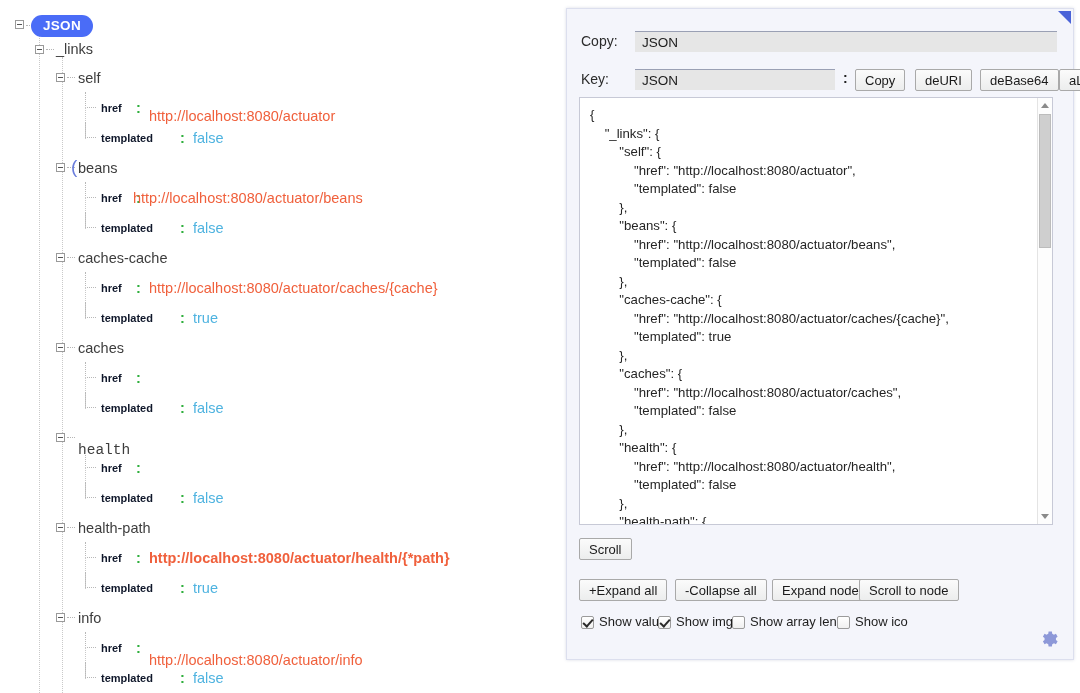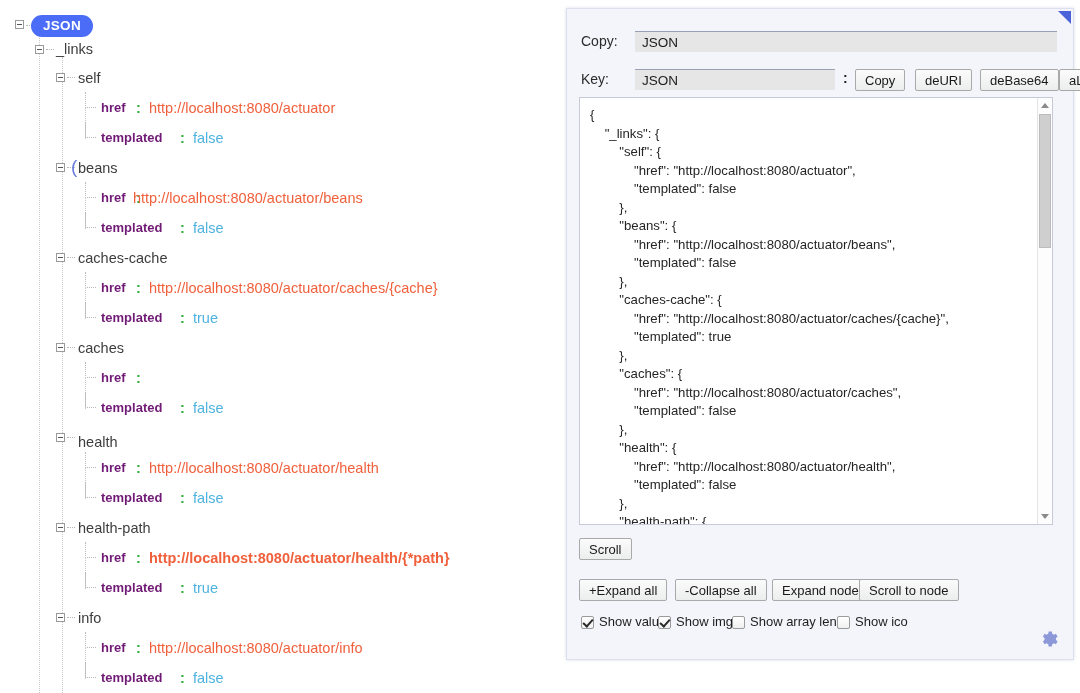--- a/index.html
+++ b/index.html
@@ -87,23 +87,23 @@
     line-height: 17px;
   }
   .caret-mark {
     position: absolute;
     color: #6a7ddc;
     font-size: 19px;
     top: -1px;
   }
   .k {
     position: absolute;
-    color: #701a75;
+    color: #0f172a;
     font-weight: bold;
-    font-size: 13px;
+    font-size: 11px;
   }
   .colon {
     position: absolute;
     color: #2eaf3c;
     font-weight: bold;
     font-size: 14.5px;
   }
   .v-url {
     position: absolute;
     color: #f0603c;
@@ -275,21 +275,21 @@
         <div class="tree-row" style="height: 30px;">
           <div class="expander" style="left: 56px;"></div>
           <div class="exp-stub" style="left: 67px;"></div>
           <div class="node-label" style="left: 78px; top: 0px;">self</div>
         </div>
         <div class="tree-row" style="height: 30px;">
           <div class="elbow" style="left: 85px;"></div>
           <div class="vline" style="left: 85px; top: 14px; bottom: -16px;"></div>
           <div class="k" style="left: 101px;">href</div>
           <div class="colon" style="left: 136px;">:</div>
-          <div class="v-url" style="left: 149px;">http://localhost:8080/actuator</div>
+          <div class="v-url" style="left: 149px; margin-top: 8px;">http://localhost:8080/actuator</div>
         </div>
         <div class="tree-row" style="height: 30px;">
           <div class="elbow last" style="left: 85px;"></div>
           <div class="k" style="left: 101px;">templated</div>
           <div class="colon" style="left: 180px;">:</div>
           <div class="v-bool" style="left: 193px;">false</div>
         </div>
         <div class="tree-row" style="height: 30px;">
           <div class="expander" style="left: 56px;"></div>
           <div class="exp-stub" style="left: 67px;"></div>
@@ -340,28 +340,27 @@
         </div>
         <div class="tree-row" style="height: 30px;">
           <div class="elbow last" style="left: 85px;"></div>
           <div class="k" style="left: 101px;">templated</div>
           <div class="colon" style="left: 180px;">:</div>
           <div class="v-bool" style="left: 193px;">false</div>
         </div>
         <div class="tree-row" style="height: 30px;">
           <div class="expander" style="left: 56px;"></div>
           <div class="exp-stub" style="left: 67px;"></div>
-          <div class="node-label" style="left: 78px; top: 4px;">health</div>
-        </div>
-        <div class="tree-row" style="height: 30px;">
-          <div class="elbow" style="left: 85px;"></div>
-          <div class="vline" style="left: 85px; top: 14px; bottom: -16px;"></div>
-          <div class="k" style="left: 101px;">href</div>
-          <div class="colon" style="left: 136px;">:</div>
-          <div class="v-url" style="left: 149px;">http://localhost:8080/actuator/health</div>
+          <div class="node-label" style="left: 78px; top: 12px; font-family: Liberation Mono, monospace;">health</div>
+        </div>
+        <div class="tree-row" style="height: 30px;">
+          <div class="elbow" style="left: 85px;"></div>
+          <div class="vline" style="left: 85px; top: 14px; bottom: -16px;"></div>
+          <div class="k" style="left: 101px;">href</div>
+          <div class="colon" style="left: 136px;">:</div>
         </div>
         <div class="tree-row" style="height: 30px;">
           <div class="elbow last" style="left: 85px;"></div>
           <div class="k" style="left: 101px;">templated</div>
           <div class="colon" style="left: 180px;">:</div>
           <div class="v-bool" style="left: 193px;">false</div>
         </div>
         <div class="tree-row" style="height: 30px;">
           <div class="expander" style="left: 56px;"></div>
           <div class="exp-stub" style="left: 67px;"></div>
@@ -383,21 +382,21 @@
         <div class="tree-row" style="height: 30px;">
           <div class="expander" style="left: 56px;"></div>
           <div class="exp-stub" style="left: 67px;"></div>
           <div class="node-label" style="left: 78px; top: 0px;">info</div>
         </div>
         <div class="tree-row" style="height: 30px;">
           <div class="elbow" style="left: 85px;"></div>
           <div class="vline" style="left: 85px; top: 14px; bottom: -16px;"></div>
           <div class="k" style="left: 101px;">href</div>
           <div class="colon" style="left: 136px;">:</div>
-          <div class="v-url" style="left: 149px;">http://localhost:8080/actuator/info</div>
+          <div class="v-url" style="left: 149px; margin-top: 12px;">http://localhost:8080/actuator/info</div>
         </div>
         <div class="tree-row" style="height: 30px;">
           <div class="elbow last" style="left: 85px;"></div>
           <div class="k" style="left: 101px;">templated</div>
           <div class="colon" style="left: 180px;">:</div>
           <div class="v-bool" style="left: 193px;">false</div>
         </div>
       </div>
   </div>
 

